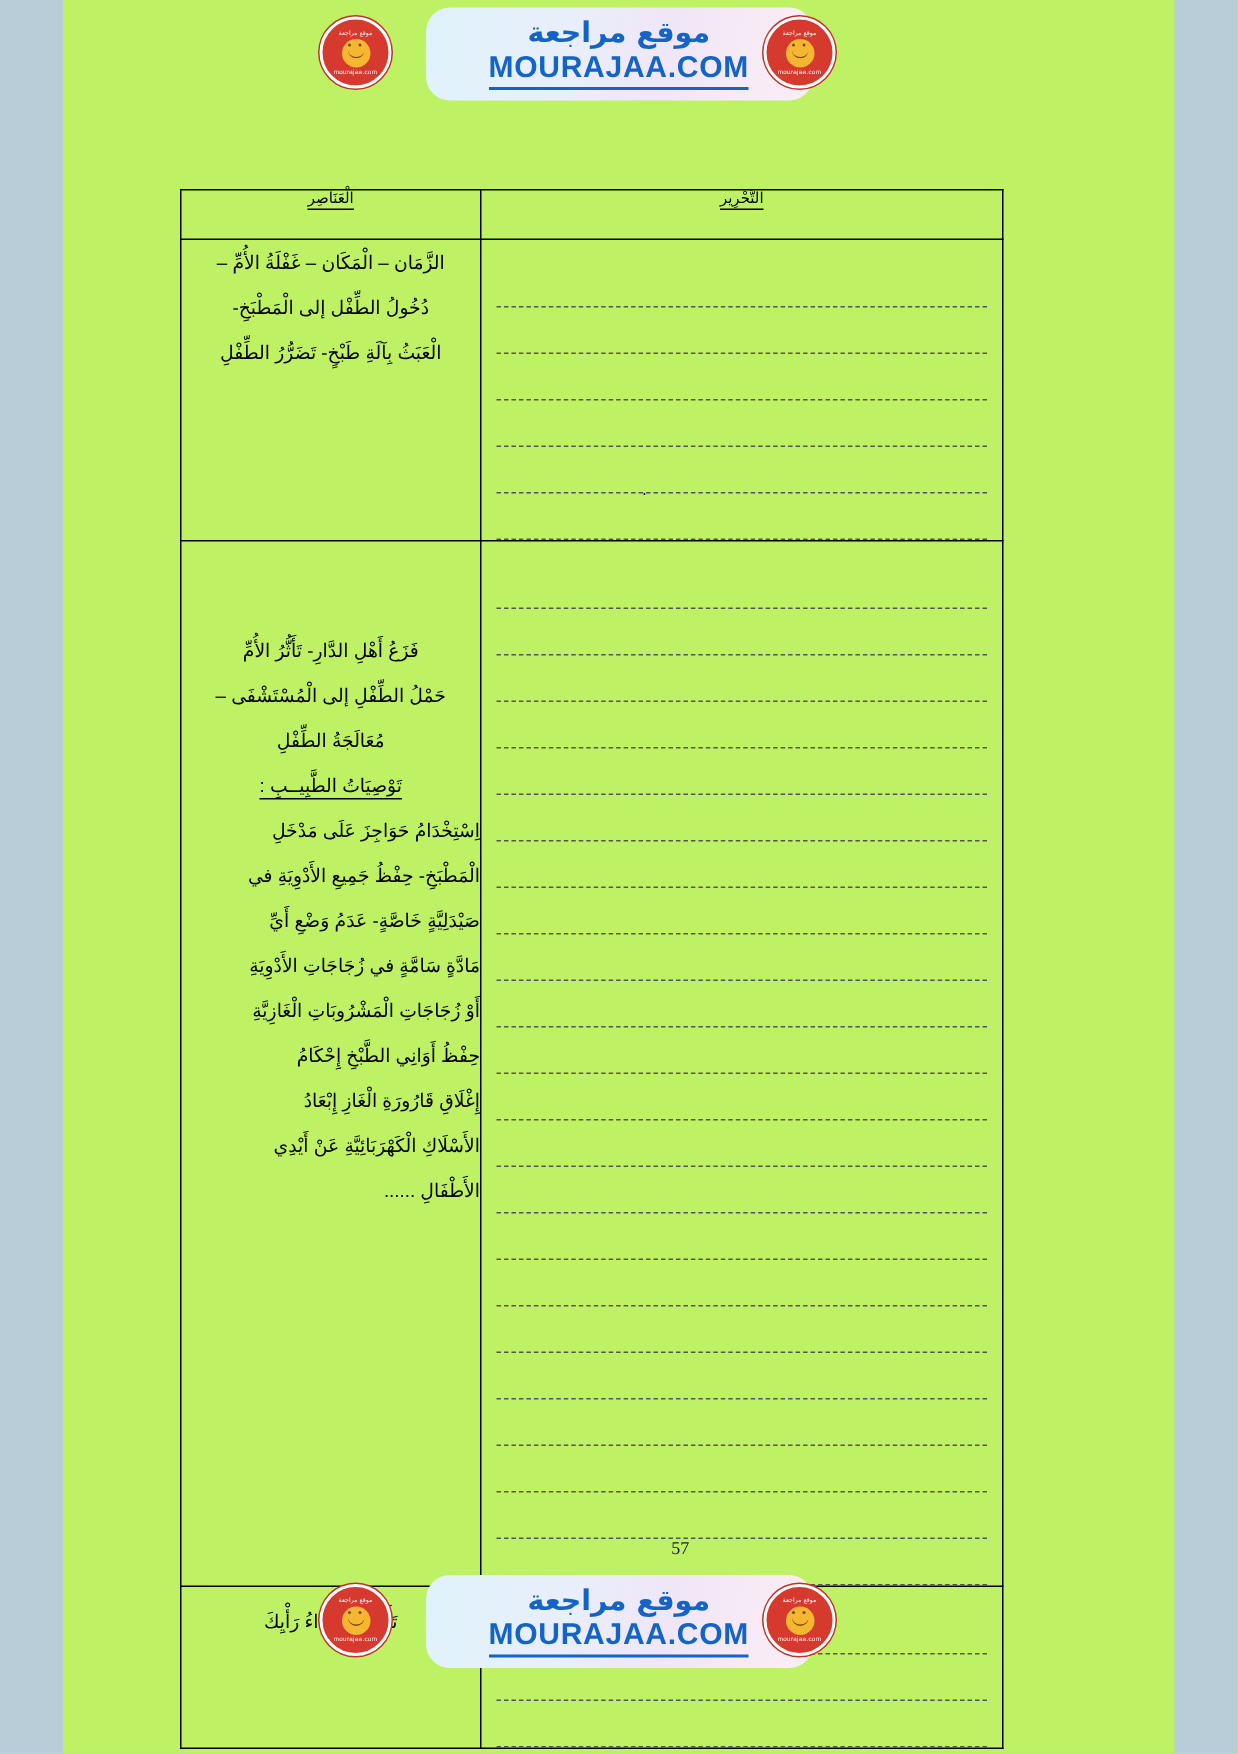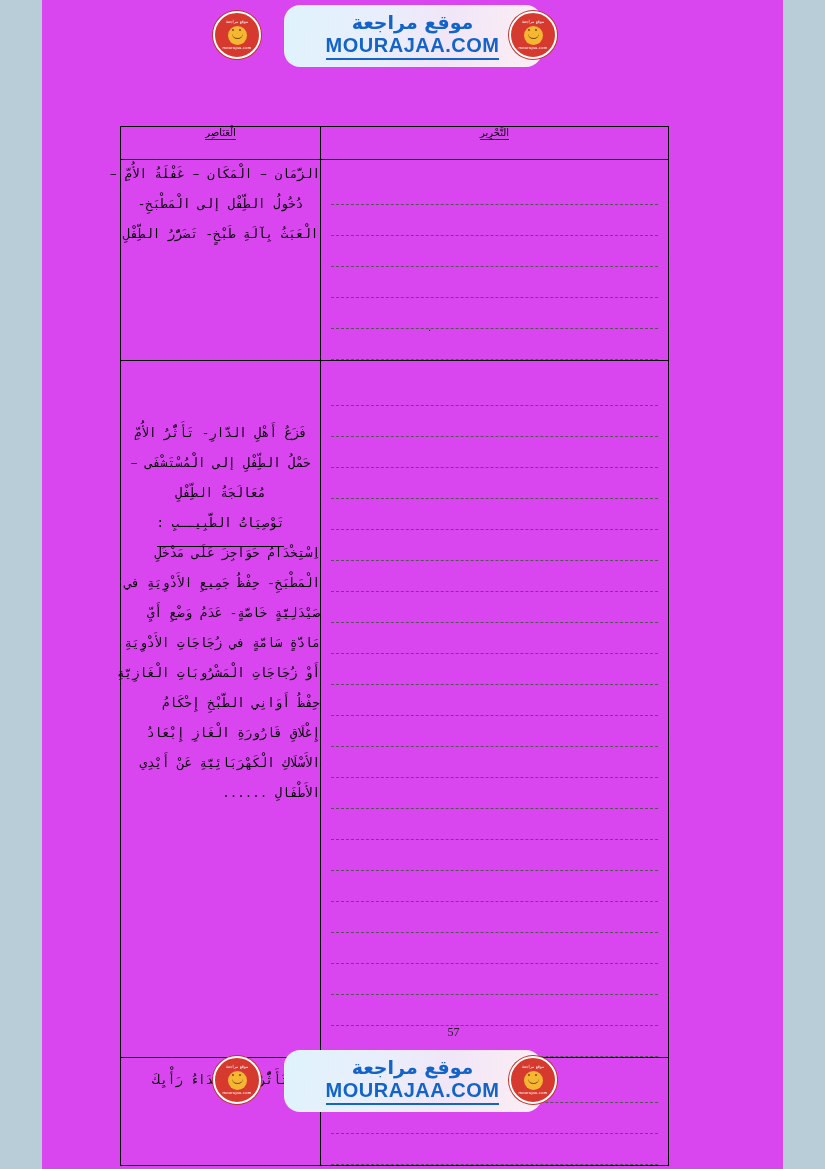--- a/index.html
+++ b/index.html
@@ -13,21 +13,21 @@
     font-family: "DejaVu Sans", sans-serif;
     overflow: hidden;
     position: relative;
   }
   .page {
     position: absolute;
     left: 42px;
     top: 0;
     width: 741px;
     height: 1169px;
-    background: #d946ef;
+    background: #bef264;
   }
   
   .banner {
     position: absolute;
     left: 0;
     width: 741px;
     height: 72px;
     display: flex;
     align-items: center;
     justify-content: center;
@@ -153,28 +153,28 @@
     text-align: center;
     vertical-align: middle;
     font-size: 10px;
     font-weight: normal;
     font-family: "DejaVu Sans", sans-serif;
   }
   th.head span { border-bottom: 1px solid #000; padding-bottom: 1px; }
 
   td.elements {
     padding: 16px 8px 10px 8px;
-    font-family: Liberation Mono, monospace;
+    font-family: Liberation Sans, sans-serif;
     font-size: 12.5px;
     line-height: 30px;
     text-align: center;
     color: #000;
   }
   td.elements .gap { height: 58px; }
-  td.elements .underlined { border-bottom: 1px solid #000; padding-bottom: 15px; }
+  td.elements .underlined { border-bottom: 1px solid #000; padding-bottom: 1px; }
   td.elements .line { display: block; white-space: nowrap; }
   td.elements .line.just { text-align: justify; }
 
   
   td.rules { padding: 0; }
   .rule-box {
     position: relative;
     width: 100%;
     height: 100%;
   }

